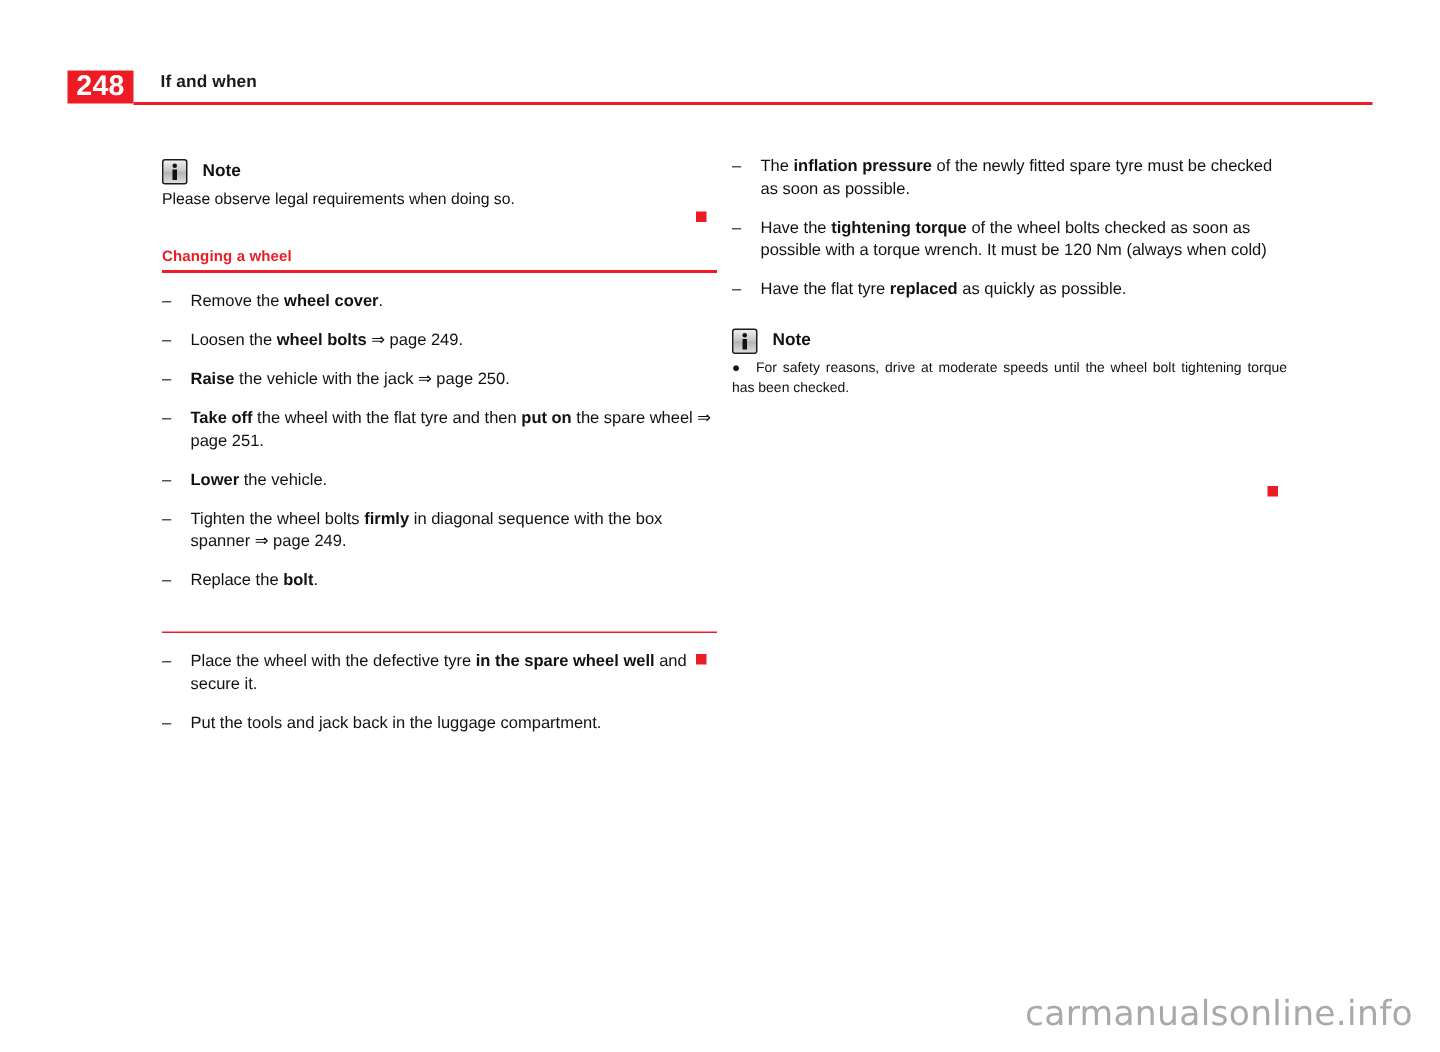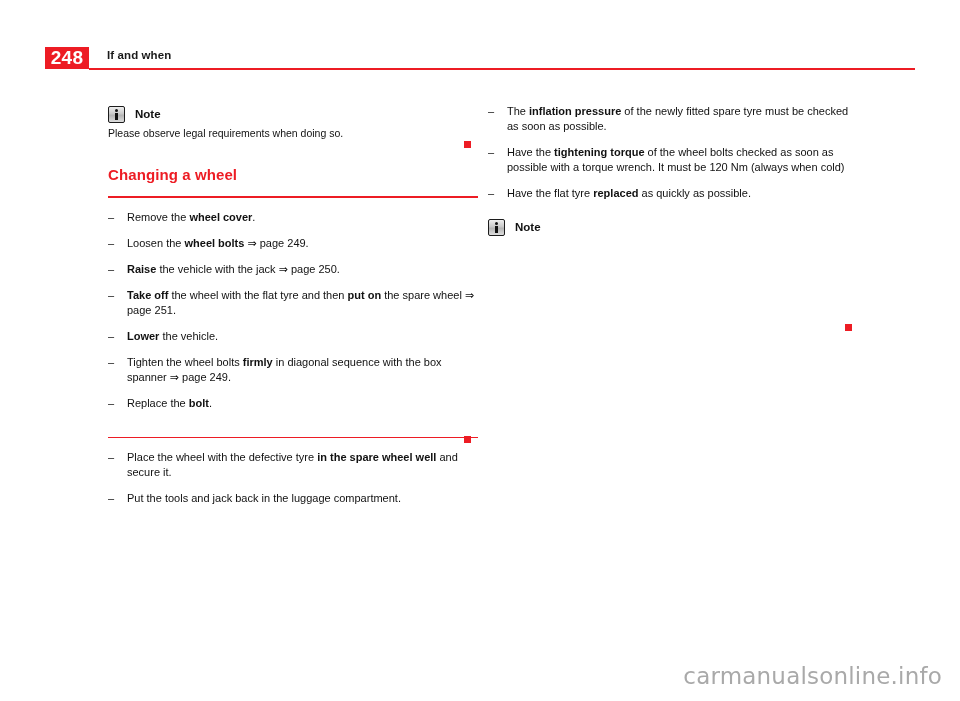--- a/index.html
+++ b/index.html
@@ -132,24 +132,24 @@
     font-size: 9px;
     line-height: 12.6px;
     vertical-align: top;
   }
 
   
   .section {
     margin-top: 26px;
   }
   .section-title {
-    font-size: 15px;
+    font-size: 10px;
     font-weight: bold;
     color: #ED1C24;
-    padding-bottom: 13px;
+    padding-bottom: 3px;
     letter-spacing: 0.1px;
   }
   .section-rule {
     width: 100%;
     height: 1.6px;
     background: #ED1C24;
     margin-bottom: 12px;
   }
   .section-intro {
     font-size: 12px;
@@ -286,20 +286,21 @@
 
   <div style="margin-top:16px;">
     <div class="note-head">
       <span class="note-icon">
         <span class="glyph-dot"></span>
           <span class="glyph-stem"></span>
       </span>
       <span class="note-label">Note</span>
     </div>
     <div class="note-small" id="right-note-bullets">
+        <div class="bullet-row"><span class="bullet-dot">●</span><span>For safety reasons, drive at moderate speeds until the wheel bolt tightening torque has been checked.</span></div>
       </div>
   </div>
 </div>
 
 <div class="end-square" style="left:464px; top:141px;"></div>
 <div class="end-square" style="left:464px; top:436px;"></div>
 <div class="end-square" style="left:845px; top:324px;"></div>
 
 <div class="watermark">carmanualsonline.info</div>
 

